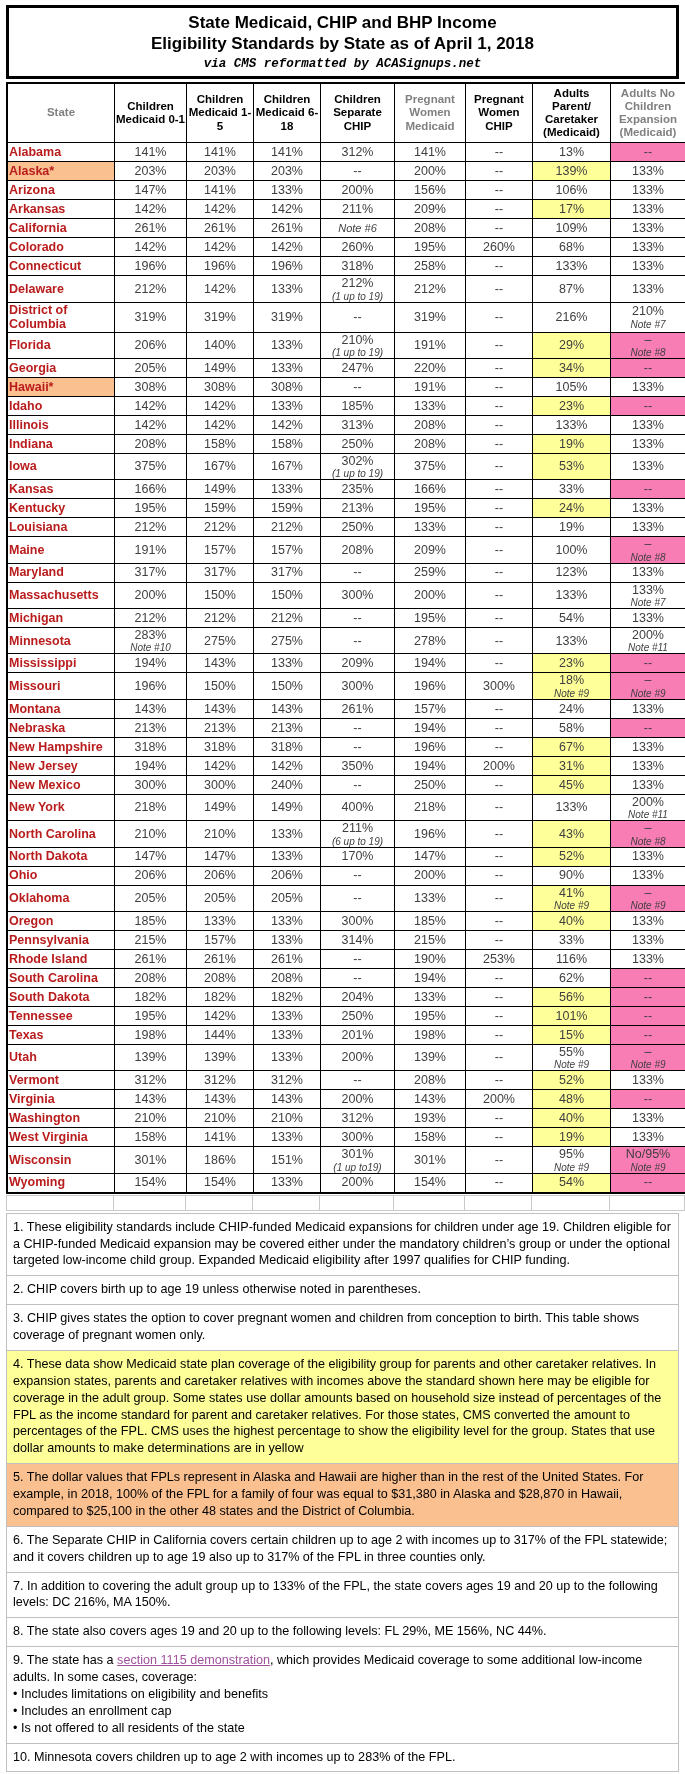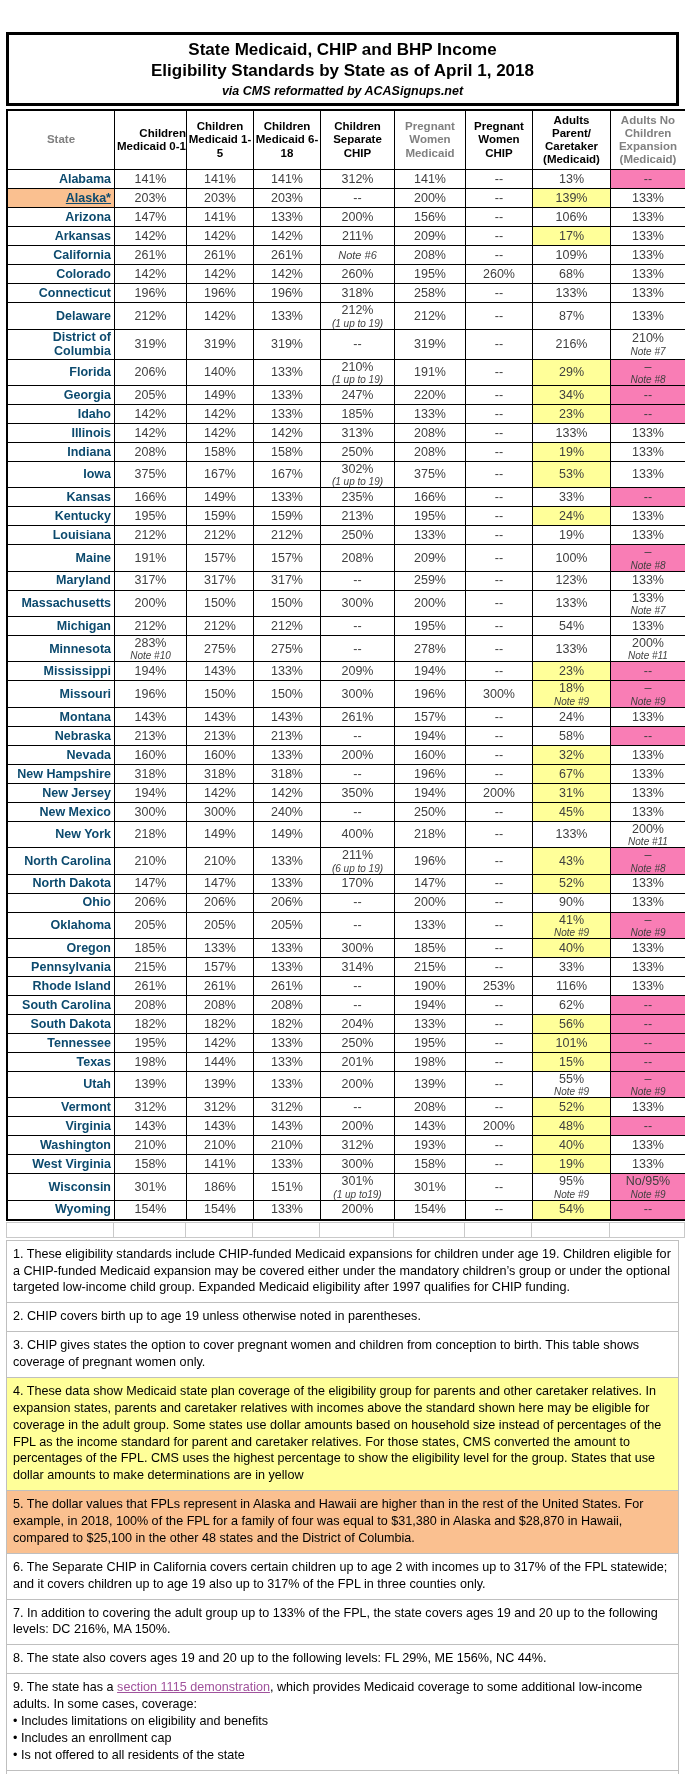--- a/index.html
+++ b/index.html
@@ -1,43 +1,43 @@
 <!DOCTYPE html>
 <html><head>
 <meta charset="utf-8">
 <style>
   html,body{margin:0;padding:0;background:#ffffff;}
   body{width:685px;font-family:"Liberation Sans","DejaVu Sans",sans-serif;color:#000;}
   .page{padding:5px 6px 4px 6px;}
 
   
-  .title-box{border:3px solid #000;text-align:center;padding:4px 4px 5px 4px;margin-bottom:0;margin-top:27px;}
+  .title-box{border:3px solid #000;text-align:center;padding:4px 4px 5px 4px;margin-bottom:0;}
   .title-line{font-size:17px;font-weight:bold;line-height:1.25;}
-  .subtitle{font-size:12.5px;font-weight:bold;font-style:italic;margin-top:2px;}
+  .subtitle{font-size:12.5px;font-weight:bold;font-style:italic;margin-top:2px;font-family:Liberation Mono, monospace;}
 
   
   table.grid{border-collapse:collapse;table-layout:fixed;width:673px;margin-top:3px;}
   table.grid th,table.grid td{border:1px solid #000;overflow:hidden;}
   table.grid{border:2px solid #000;}
   th{font-size:11.5px;font-weight:bold;line-height:1.15;text-align:center;vertical-align:middle;padding:3px 0;background:#fff;}
   th.muted{color:#808080;}
   th:nth-child(1){width:106px;}
-  th:nth-child(2){width:71px;text-align:right;}
+  th:nth-child(2){width:71px;}
   th:nth-child(3){width:66px;}
   th:nth-child(4){width:66px;}
   th:nth-child(5){width:73px;}
   th:nth-child(6){width:70px;}
   th:nth-child(7){width:66px;text-align:center;}
   th:nth-child(8){width:77px;}
   th:nth-child(9){width:74px;}
   td{height:18px;font-size:12.5px;text-align:center;vertical-align:middle;color:#3f3f3f;padding:0 1px;line-height:1.15;}
-  td.state{font-weight:bold;color:#0c4a6e;text-align:right;padding-right:3px;}
+  td.state{font-weight:bold;color:#b91c1c;text-align:left;padding-right:3px;}
   td.bg-yellow{background:#FFFF99;}
   td.bg-pink{background:#F97DB5;}
-  td.bg-orange{background:#FAC090;text-decoration:underline;}
+  td.bg-orange{background:#FAC090;}
   .subnote{display:block;font-size:10px;font-style:italic;color:#3f3f3f;line-height:1.1;}
   .cell-note-only{font-size:11px;font-style:italic;}
 
   
   table.strip{border-collapse:collapse;table-layout:fixed;width:673px;border:none;}
   table.strip td{border:1px solid #c9c9c9;height:14px;padding:0;}
   .strip-wrap{margin-top:1px;}
 
   
   .footnotes{border:1px solid #bfbfbf;border-top:none;margin-top:2px;}
@@ -188,20 +188,31 @@
           <td><span>205%</span></td>
           <td><span>149%</span></td>
           <td><span>133%</span></td>
           <td><span>247%</span></td>
           <td><span>220%</span></td>
           <td><span>--</span></td>
           <td class="bg-yellow"><span>34%</span></td>
           <td class="bg-pink"><span>--</span></td>
         </tr>
         <tr>
+          <td class="state bg-orange">Hawaii*</td>
+          <td><span>308%</span></td>
+          <td><span>308%</span></td>
+          <td><span>308%</span></td>
+          <td><span>--</span></td>
+          <td><span>191%</span></td>
+          <td><span>--</span></td>
+          <td><span>105%</span></td>
+          <td><span>133%</span></td>
+        </tr>
+        <tr>
           <td class="state">Idaho</td>
           <td><span>142%</span></td>
           <td><span>142%</span></td>
           <td><span>133%</span></td>
           <td><span>185%</span></td>
           <td><span>133%</span></td>
           <td><span>--</span></td>
           <td class="bg-yellow"><span>23%</span></td>
           <td class="bg-pink"><span>--</span></td>
         </tr>
@@ -362,31 +373,20 @@
         <tr>
           <td class="state">Nebraska</td>
           <td><span>213%</span></td>
           <td><span>213%</span></td>
           <td><span>213%</span></td>
           <td><span>--</span></td>
           <td><span>194%</span></td>
           <td><span>--</span></td>
           <td><span>58%</span></td>
           <td class="bg-pink"><span>--</span></td>
-        </tr>
-        <tr>
-          <td class="state">Nevada</td>
-          <td><span>160%</span></td>
-          <td><span>160%</span></td>
-          <td><span>133%</span></td>
-          <td><span>200%</span></td>
-          <td><span>160%</span></td>
-          <td><span>--</span></td>
-          <td class="bg-yellow"><span>32%</span></td>
-          <td><span>133%</span></td>
         </tr>
         <tr>
           <td class="state">New Hampshire</td>
           <td><span>318%</span></td>
           <td><span>318%</span></td>
           <td><span>318%</span></td>
           <td><span>--</span></td>
           <td><span>196%</span></td>
           <td><span>--</span></td>
           <td class="bg-yellow"><span>67%</span></td>

